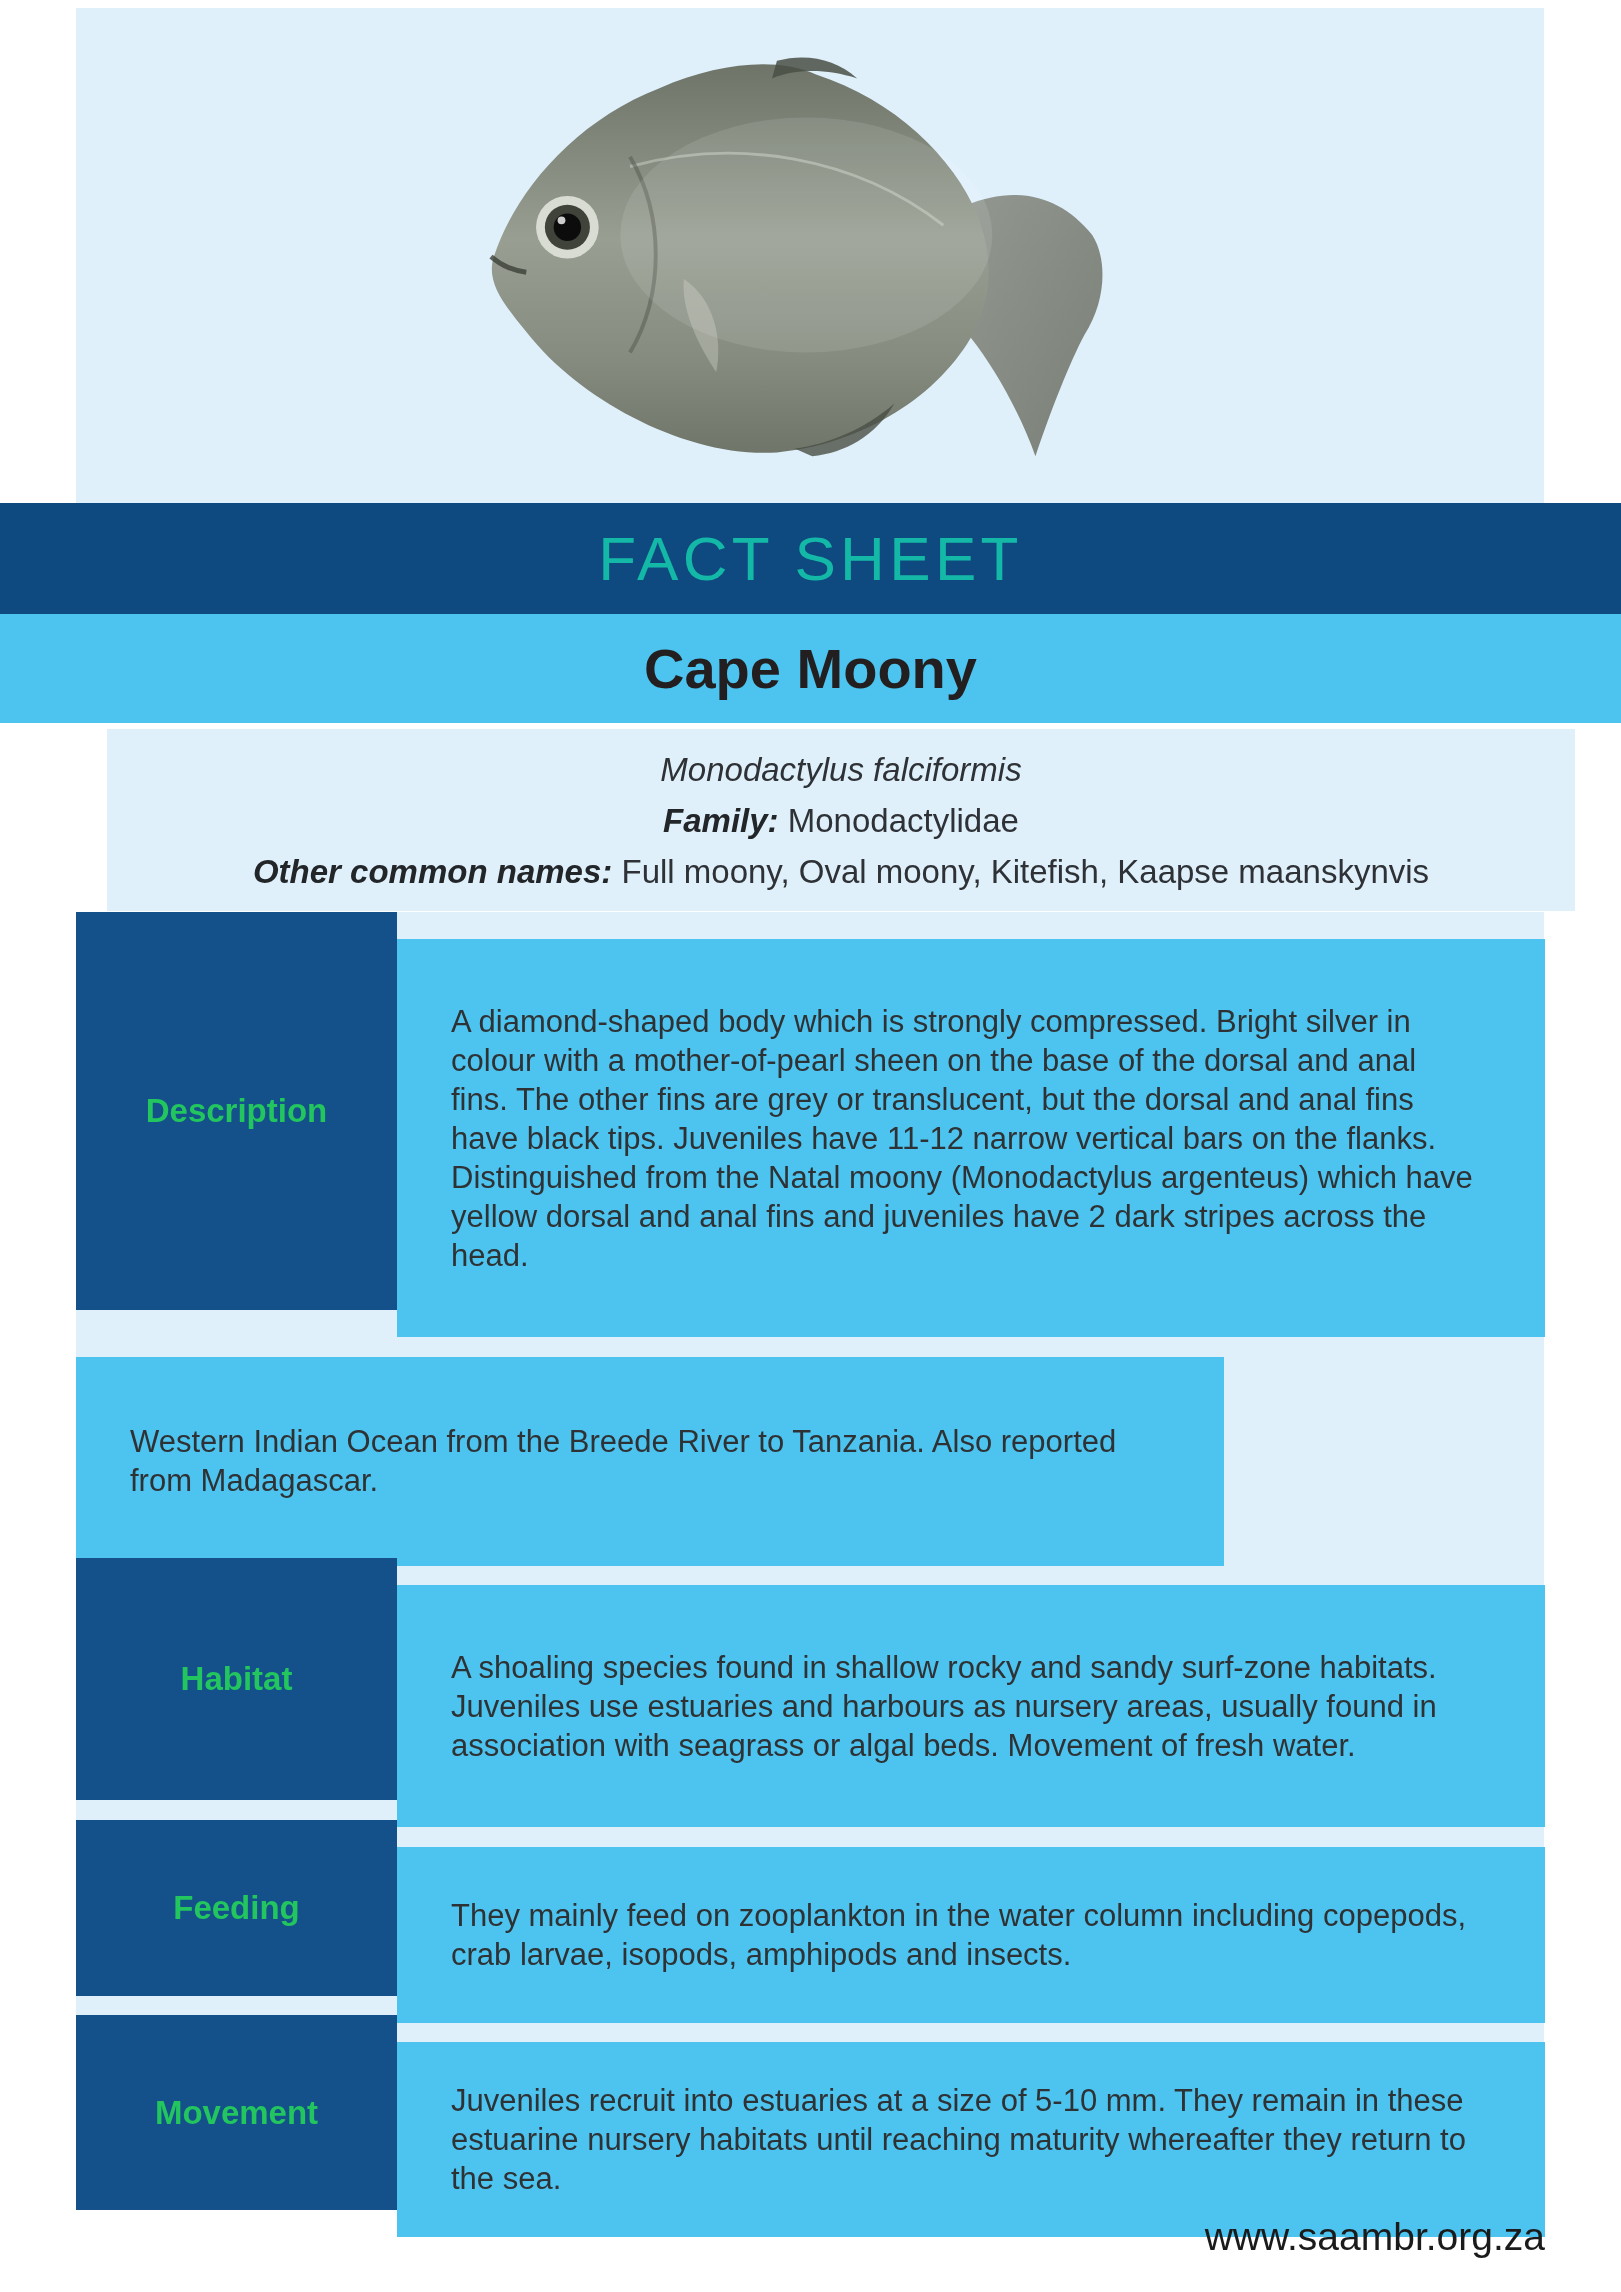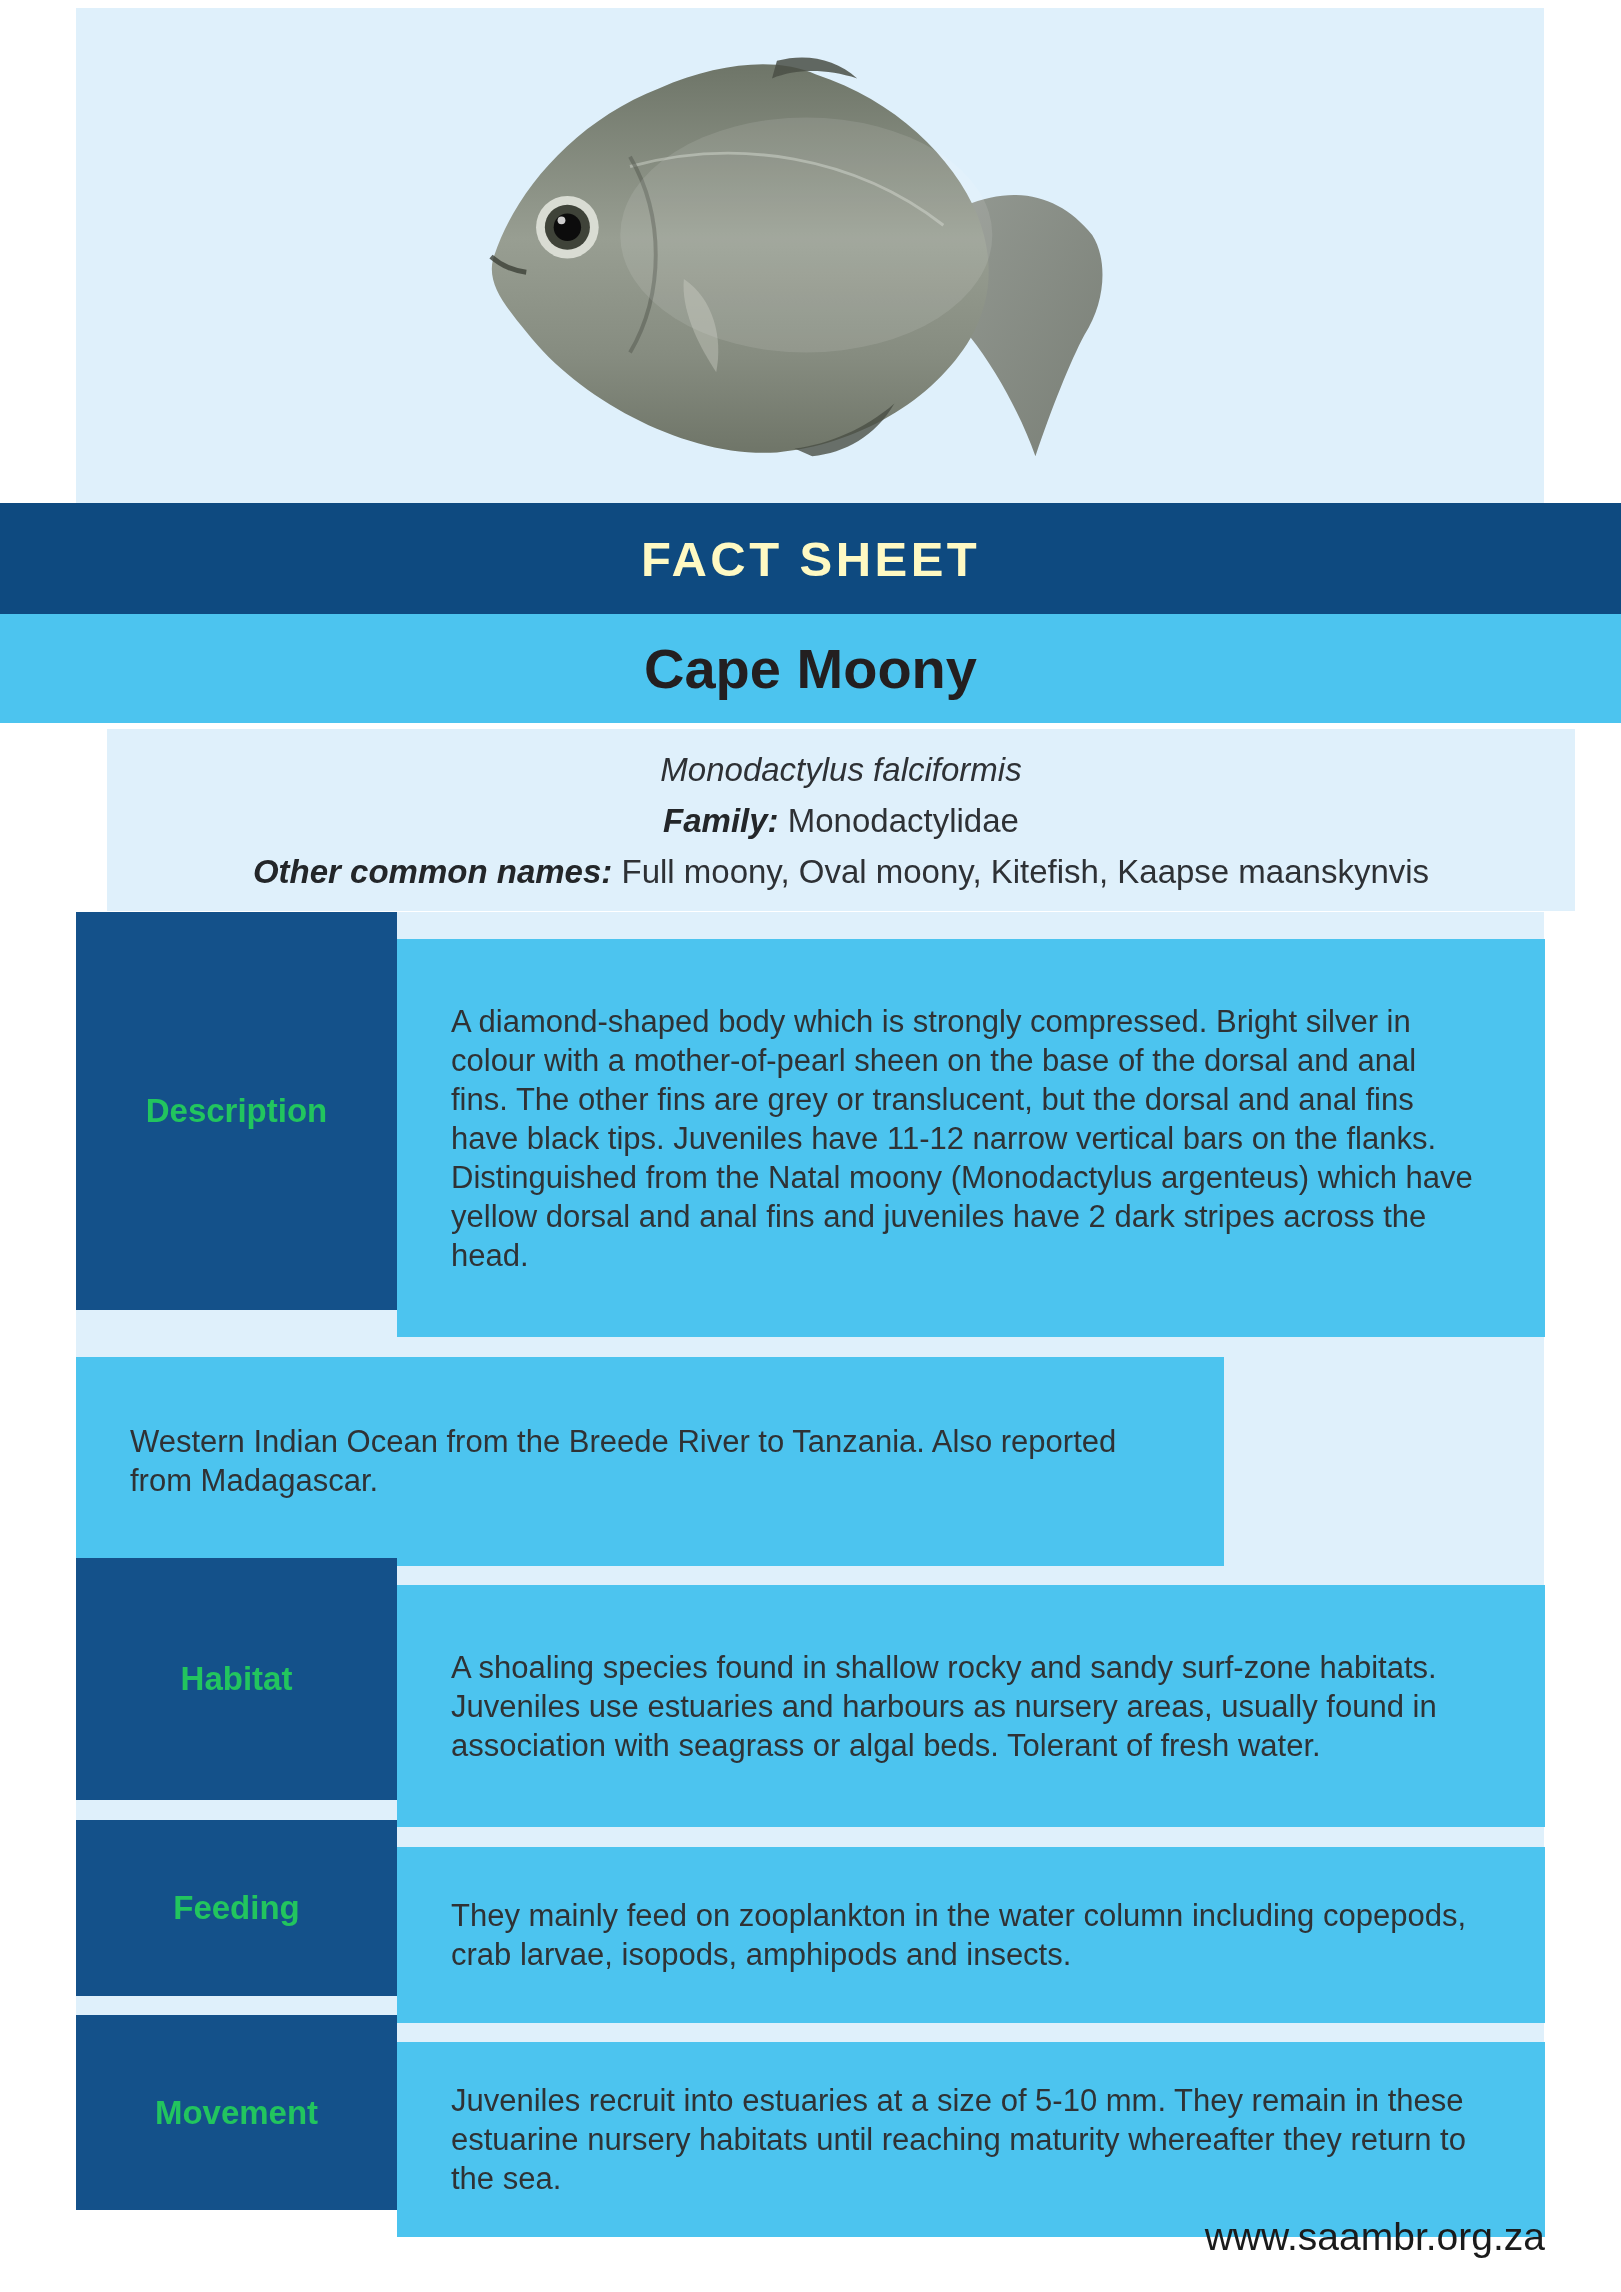--- a/index.html
+++ b/index.html
@@ -6,21 +6,21 @@
   .page{position:relative;width:1621px;height:2293px;background:#ffffff;overflow:hidden;
         font-family:"Liberation Sans",sans-serif;}
 
   
   .fish-panel{position:absolute;left:76px;top:7.8px;width:1468px;height:495px;background:#dff0fb;}
   .fish-svg{position:absolute;left:407px;top:41px;width:627px;height:423px;}
 
   
   .banner-dark{position:absolute;left:0;top:503px;width:1621px;height:111px;background:#0e4a80;
                display:flex;align-items:center;justify-content:center;}
-  .banner-dark .t{color:#fef9c3;font-size:49px;font-weight:700;letter-spacing:0.07em;}
+  .banner-dark .t{color:#14b8a6;font-size:62px;font-weight:400;letter-spacing:0.07em;}
   .banner-light{position:absolute;left:0;top:614px;width:1621px;height:109px;background:#4cc4ef;
                 display:flex;align-items:center;justify-content:center;}
   .banner-light .t{color:#231f20;font-size:56px;font-weight:700;}
 
   
   .species-box{position:absolute;left:76px;top:729px;width:1468px;height:182px;background:#dff0fb;
                display:flex;flex-direction:column;align-items:center;justify-content:center;
                color:#2e3135;font-size:33px;line-height:51px;text-align:center;margin-left:31px;}
   .species-box .sci{font-style:italic;}
   .species-box b{font-weight:700;color:#232629;font-style:italic;}
@@ -126,21 +126,21 @@
 
     <div class="row h-dist">
       <div class="row-content h-dist">
         <span>Western Indian Ocean from the Breede River to Tanzania. Also reported from Madagascar.</span>
       </div>
     </div>
 
     <div class="row h-hab">
       <div class="row-label h-hab">Habitat</div>
       <div class="row-content h-hab">
-        <span>A shoaling species found in shallow rocky and sandy surf-zone habitats. Juveniles use estuaries and harbours as nursery areas, usually found in association with seagrass or algal beds. Tolerant of fresh water.</span>
+        <span>A shoaling species found in shallow rocky and sandy surf-zone habitats. Juveniles use estuaries and harbours as nursery areas, usually found in association with seagrass or algal beds. Movement of fresh water.</span>
       </div>
     </div>
 
     <div class="row h-feed">
       <div class="row-label h-feed">Feeding</div>
       <div class="row-content h-feed">
         <span>They mainly feed on zooplankton in the water column including copepods, crab larvae, isopods, amphipods and insects.</span>
       </div>
     </div>
 

